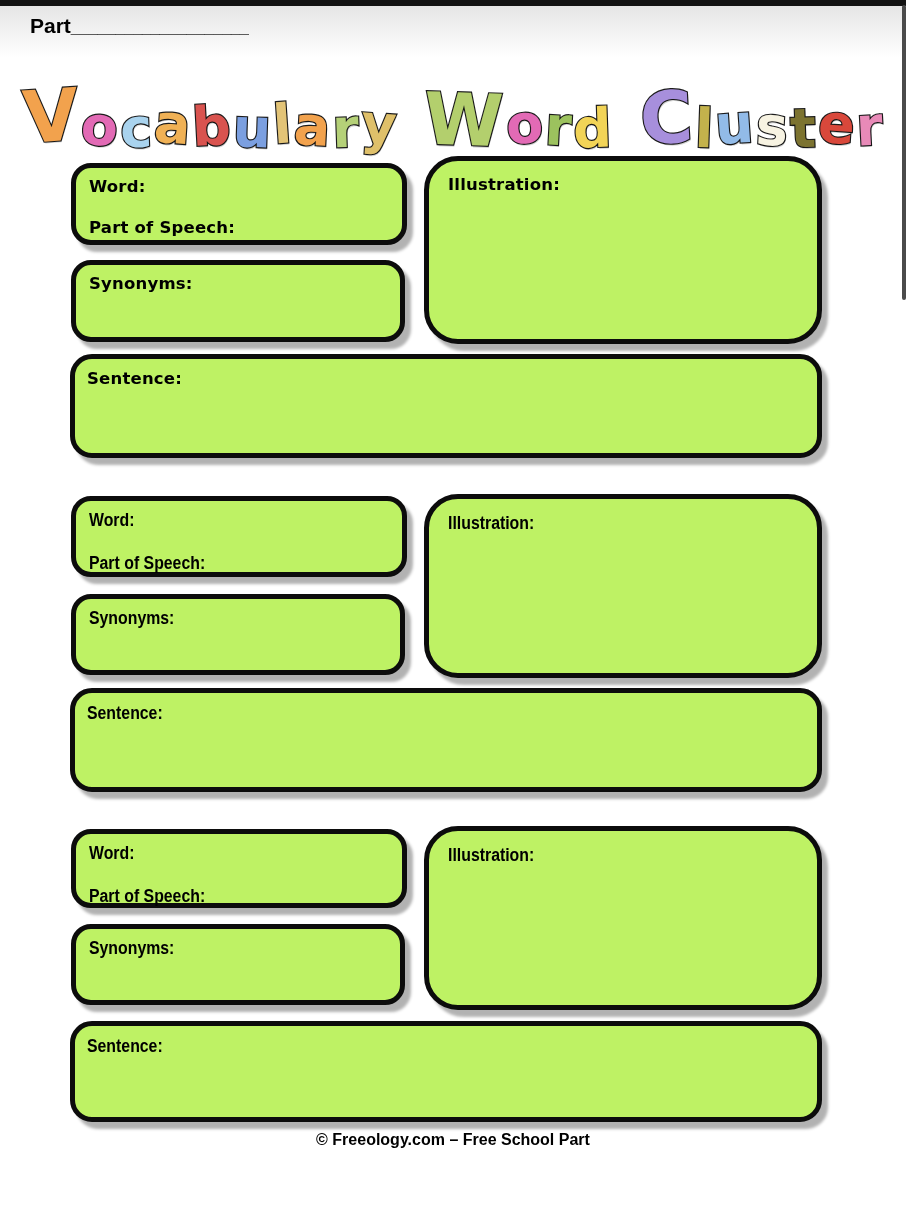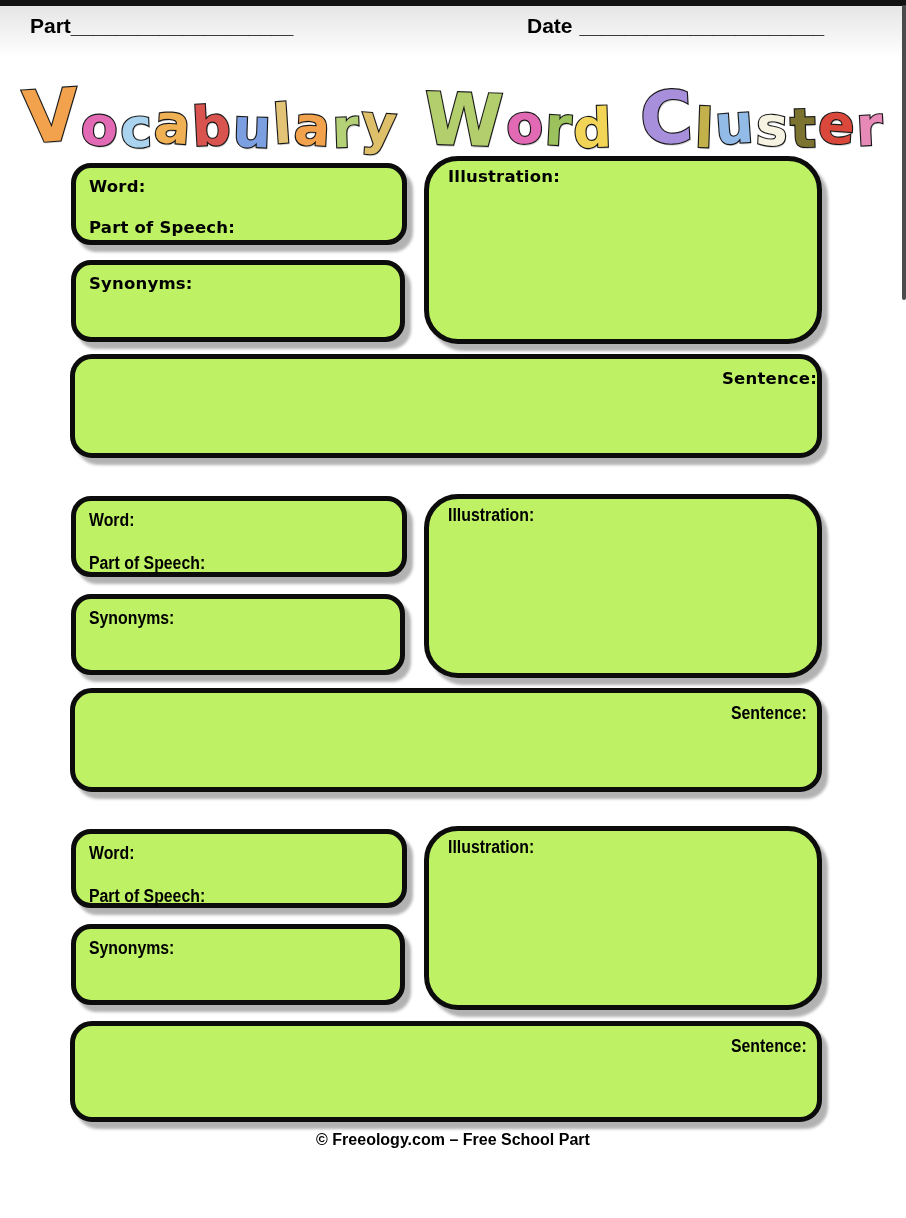--- a/index.html
+++ b/index.html
@@ -10,50 +10,50 @@
   .topbar{position:absolute;top:0;left:0;width:906px;height:6px;background:#121212;}
   .topfade{position:absolute;top:6px;left:0;width:906px;height:52px;
     background:linear-gradient(rgba(0,0,0,0.10),rgba(0,0,0,0));pointer-events:none;}
   .scroll-thumb{position:absolute;top:5px;right:0;width:4px;height:295px;
     background:#4b4b4b;border-radius:2px;}
 
   
   .hdr{position:absolute;top:14px;font-weight:bold;font-size:21px;color:#000;white-space:nowrap;}
   .hdr-name{left:30px;}
   .hdr-date{left:527px;}
-  .hdr .line{font-size:20px;letter-spacing:0;}
+  .hdr .line{font-size:16px;letter-spacing:0;}
   .hdr-date .line{margin-left:7px;}
 
   
   .title{position:absolute;top:52px;left:0;width:906px;height:100px;
     display:flex;justify-content:center;align-items:flex-end;}
   .title-letter{
     font-family:"DejaVu Sans",sans-serif;font-weight:bold;font-size:54px;line-height:.95;
     display:inline-block;margin:0 1px;paint-order:stroke fill;
     text-shadow:1px 2px 0 rgba(0,0,0,0.18);
   }
   .title-letter.upper{font-size:72px;}
   .title-space{display:inline-block;width:26px;}
 
   
   .box{
     position:absolute;background:#bef264;border:5px solid #0c0c0c;box-sizing:border-box;
     box-shadow:6px 7px 3px rgba(0,0,0,0.30);
   }
   .box.small{border-radius:20px;}
   .box.illus{border-radius:34px;}
-  .box.sent{border-radius:22px;text-align:right;}
+  .box.sent{border-radius:22px;}
   .box-label{font-weight:bold;font-size:17px;color:#000;display:inline-block;}
   .geo .box-label{font-family:"DejaVu Sans",sans-serif;font-size:16.5px;letter-spacing:.2px;}
   .narrow .box-label{font-family:"Liberation Sans",sans-serif;font-size:18px;
     transform:scaleX(.88);transform-origin:left center;}
 
   .word-box-inner{display:flex;flex-direction:column;gap:22px;padding:9px 0 0 13px;}
   .pad-syn{padding:9px 0 0 13px;}
-  .pad-illus{padding:6px 0 0 19px;}
+  .pad-illus{padding:14px 0 0 19px;}
   .pad-sent{padding:10px 0 0 12px;}
 
   
   .s1 .word {top:163px;left:71px;width:336px;height:82px;}
   .s1 .syn  {top:260px;left:71px;width:334px;height:82px;}
   .s1 .illus{top:156px;left:424px;width:398px;height:188px;}
   .s1 .sent {top:354px;left:70px;width:752px;height:104px;}
   
   .s2 .word {top:496px;left:71px;width:336px;height:81px;}
   .s2 .syn  {top:594px;left:71px;width:334px;height:81px;}
@@ -72,23 +72,20 @@
 <body>
 
 <div class="page">
 
   <div class="topbar"></div>
   <div class="topfade"></div>
   <div class="scroll-thumb"></div>
 
   <div class="hdr hdr-name">
     <span>Part</span><span class="line">____________________</span>
-  </div>
-  <div class="hdr hdr-date">
-    <span>Date</span><span class="line">______________________</span>
   </div>
 
   <div class="title">
       <span class="title-letter upper" style="color: rgb(242, 162, 77); -webkit-text-stroke: 2.3px rgb(28, 28, 28); transform: rotate(-4deg) translateY(-2px);">V</span>
       <span class="title-letter" style="color: rgb(226, 106, 181); -webkit-text-stroke: 2.3px rgb(28, 28, 28); transform: rotate(3deg) translateY(0px);">o</span>
       <span class="title-letter" style="color: rgb(169, 211, 238); -webkit-text-stroke: 2.3px rgb(28, 28, 28); transform: rotate(-2deg) translateY(2px);">c</span>
       <span class="title-letter" style="color: rgb(240, 177, 85); -webkit-text-stroke: 2.3px rgb(28, 28, 28); transform: rotate(4deg) translateY(-2px);">a</span>
       <span class="title-letter" style="color: rgb(217, 83, 79); -webkit-text-stroke: 2.3px rgb(28, 28, 28); transform: rotate(-3deg) translateY(0px);">b</span>
       <span class="title-letter" style="color: rgb(123, 159, 224); -webkit-text-stroke: 2.3px rgb(28, 28, 28); transform: rotate(2deg) translateY(2px);">u</span>
       <span class="title-letter" style="color: rgb(227, 196, 119); -webkit-text-stroke: 2.3px rgb(28, 28, 28); transform: rotate(-4deg) translateY(-2px);">l</span>

